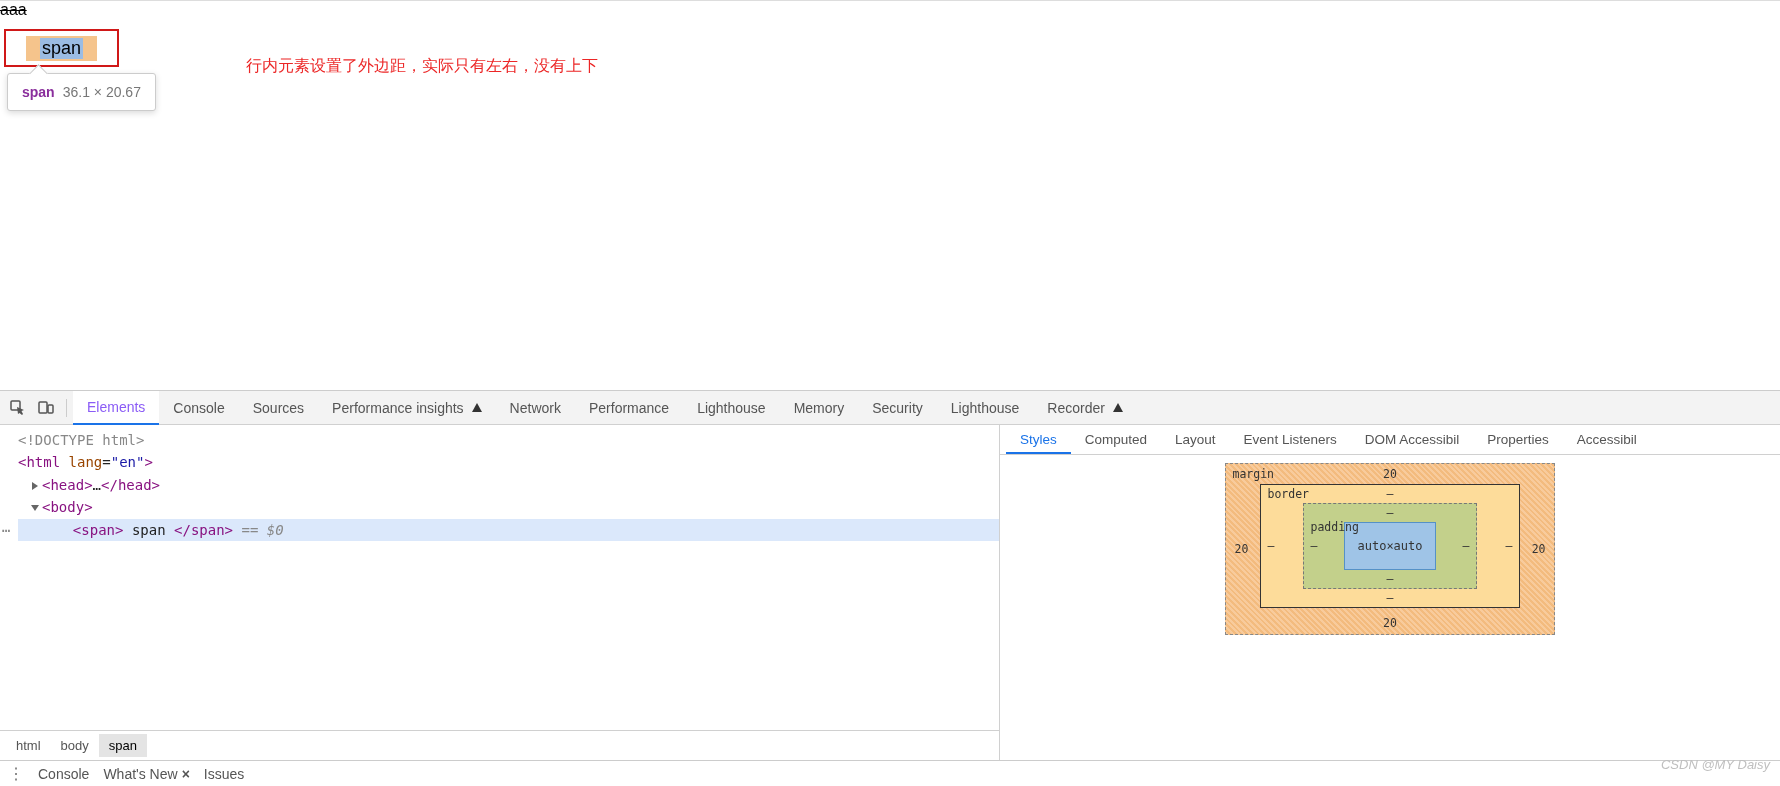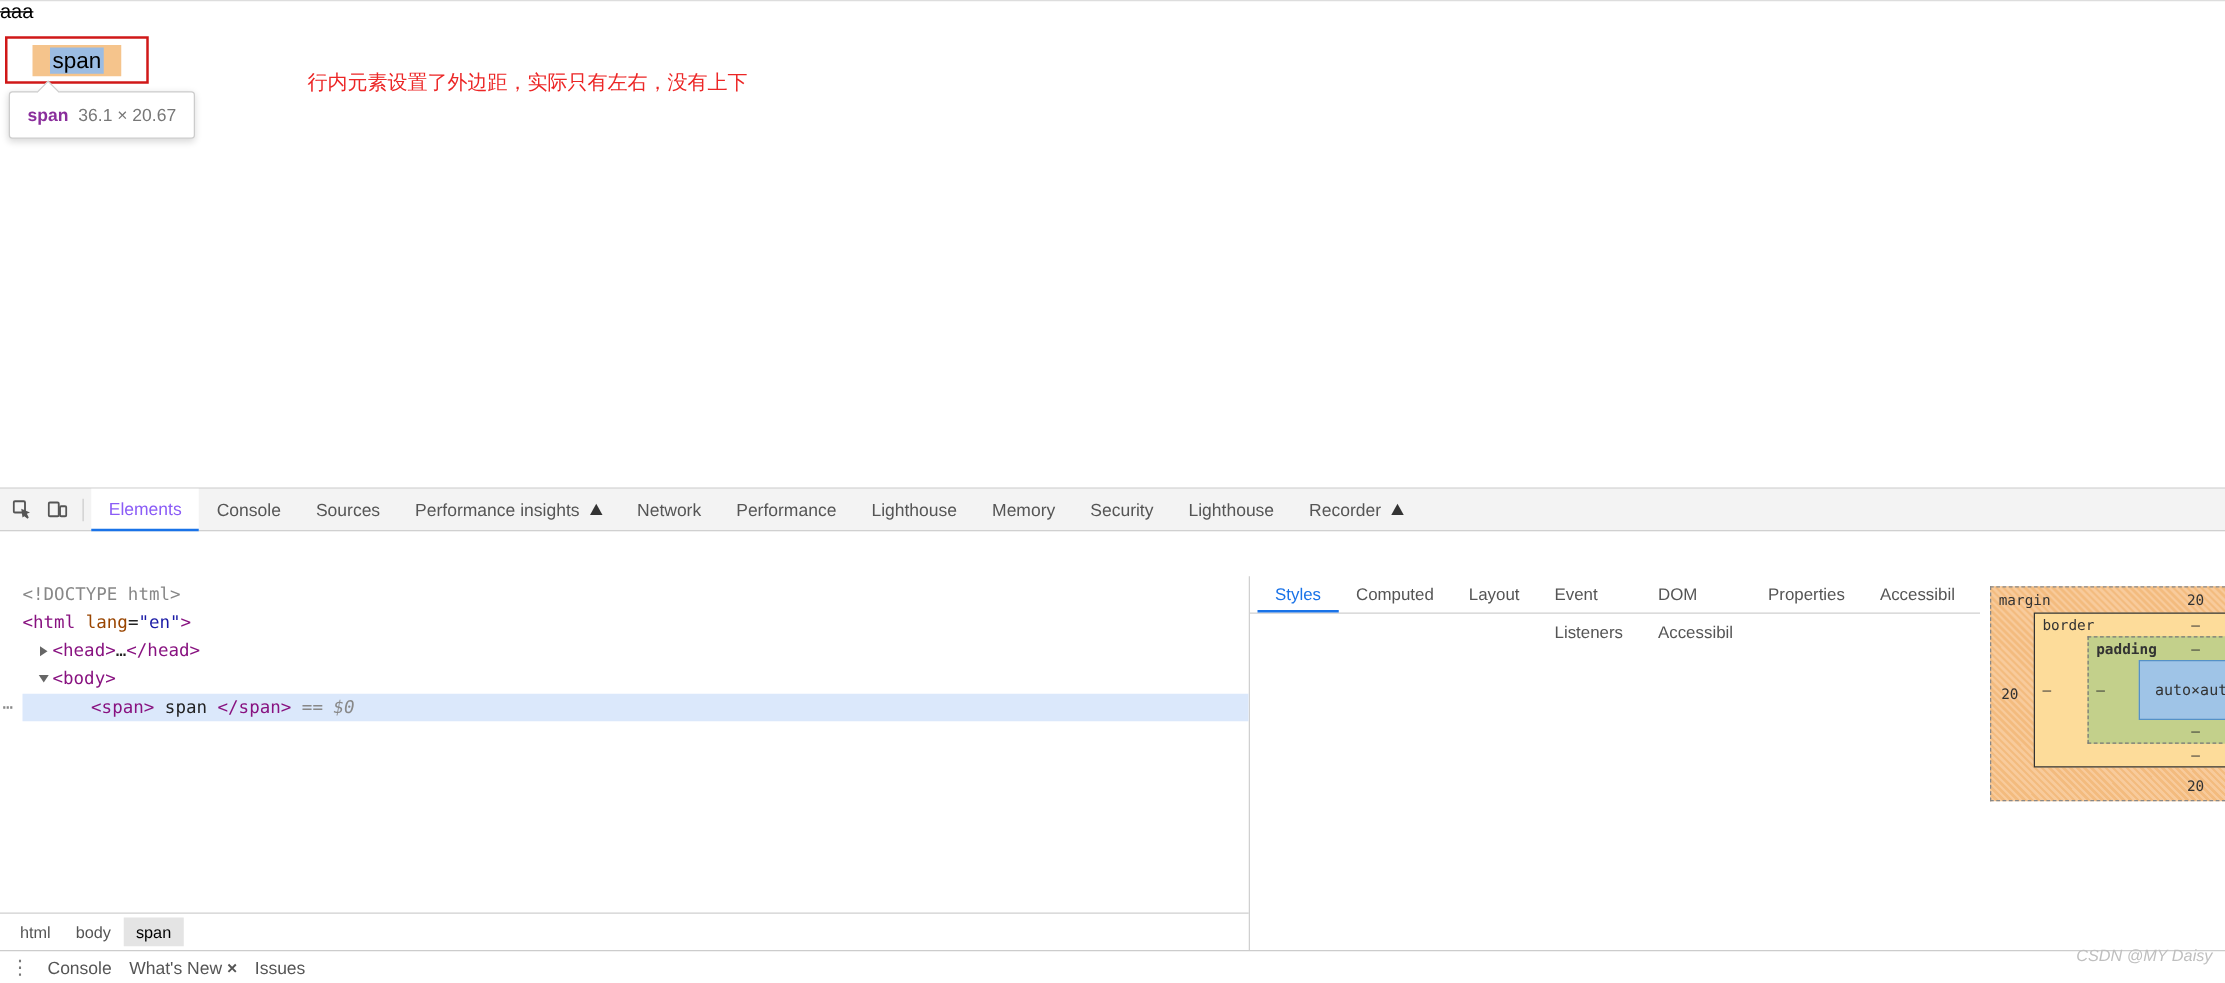--- a/index.html
+++ b/index.html
@@ -18,38 +18,38 @@
 
   .devtools { flex: 1; display: flex; flex-direction: column; border-top: 1px solid #ccc; background: #fff; min-height: 0; }
   .dt-tabs { display: flex; align-items: center; height: 34px; border-bottom: 1px solid #d0d0d0; background: #f3f3f3; padding: 0 4px; gap: 0; }
   .dt-iconbtn { width: 28px; height: 28px; display:flex; align-items:center; justify-content:center; color:#555; }
   .dt-iconbtn svg { width:16px; height:16px; stroke:#555; fill:none; stroke-width:1.5; }
   .dt-vdiv { width:1px; height:18px; background:#ccc; margin:0 6px; }
   .dt-tab { padding: 0 14px; height: 34px; line-height: 34px; color: #555; font-size: 14px; cursor: pointer; display:flex; align-items:center; gap:4px; }
   .dt-tab.active { color: #8b5cf6; border-bottom: 2px solid #1a73e8; background:#fff; }
   .warn-tri { display:inline-block; width:0; height:0; border-left:5px solid transparent; border-right:5px solid transparent; border-bottom:9px solid #333; margin-left:4px; vertical-align:middle; }
 
-  .dt-body { flex:1; display:flex; min-height:0;margin-top:36px; }
+  .dt-body { flex:1; display:flex; min-height:0; }
   .dt-left { flex:1; display:flex; flex-direction:column; border-right:1px solid #d0d0d0; min-width:0; }
   .dom-tree { flex:1; overflow:auto; font-family: Consolas, Menlo, monospace; font-size: 14px; padding: 4px 0 4px 18px; line-height: 1.6; }
   .dom-line { white-space: pre; color:#222; position:relative; }
   .dom-line .gray { color:#888; }
   .dom-line .purple { color:#881280; }
   .dom-line .attr { color:#994500; }
   .dom-line .val { color:#1a1aa6; }
   .dom-line .tri { display:inline-block; width:0; height:0; border-top:4px solid transparent; border-bottom:4px solid transparent; border-left:6px solid #666; margin-right:4px; vertical-align:middle; }
   .dom-line .tri.open { transform:rotate(90deg); }
   .dom-line.selected { background:#dbe8fb; }
   .dom-line.selected::before { content:"⋯"; position:absolute; left:-16px; color:#888; }
   .dom-sel-cursor { color:#888; font-style:italic; }
   .crumbs { border-top:1px solid #d0d0d0; height:30px; display:flex; align-items:center; padding:0 6px; font-size:13px; }
   .crumb { padding:4px 10px; color:#555; cursor:pointer; }
   .crumb.active { background:#e4e4e4; color:#000; }
 
-  .dt-right { flex:0 0 780px; display:flex; flex-direction:row; min-width:0; }
+  .dt-right { flex:0 0 780px; display:flex; flex-direction:column; min-width:0; }
   .styles-tabs { display:flex; height:30px; border-bottom:1px solid #d0d0d0; padding:0 6px; gap:0; }
   .styles-tab { padding:0 14px; line-height:30px; font-size:13.5px; color:#555; cursor:pointer; }
   .styles-tab.active { color:#1a73e8; border-bottom:2px solid #1a73e8; }
   .styles-body { flex:1; display:flex; justify-content:center; align-items:flex-start; padding:8px; }
 
   .boxmodel { font-family: Consolas, monospace; font-size:12px; color:#333; }
   .bm-margin { background: repeating-linear-gradient(45deg,#f8cb9c,#f8cb9c 2px,#f3bb7e 2px,#f3bb7e 4px); border:1px dashed #888; padding:20px 34px 26px; position:relative; display:flex; align-items:center; justify-content:center; }
   .bm-border { background:#fddc9a; border:1px solid #333; padding:18px 42px; position:relative; display:flex; align-items:center; justify-content:flex-end; }
   .bm-padding { background:#c3d08b; border:1px dashed #777; padding:18px 40px; position:relative; display:flex; align-items:center; justify-content:center; }
   .bm-content { background:#9fc4e7; border:1px solid #5591c7; padding:16px 12px; white-space:nowrap; }
@@ -57,21 +57,21 @@
   .bm-margin > .bm-top { top:3px; left:50%; transform:translateX(-50%);} 
   .bm-margin > .bm-bottom { bottom:4px; left:50%; transform:translateX(-50%);} 
   .bm-margin > .bm-left { left:8px; top:50%; transform:translateY(-50%);} 
   .bm-margin > .bm-right { right:8px; top:50%; transform:translateY(-50%);} 
   .bm-margin > .bm-name { top:3px; left:6px; }
   .bm-border > .bm-top, .bm-padding > .bm-top { top:2px; left:50%; transform:translateX(-50%);} 
   .bm-border > .bm-bottom, .bm-padding > .bm-bottom { bottom:2px; left:50%; transform:translateX(-50%);} 
   .bm-border > .bm-left, .bm-padding > .bm-left { left:6px; top:50%; transform:translateY(-50%);} 
   .bm-border > .bm-right, .bm-padding > .bm-right { right:6px; top:50%; transform:translateY(-50%);} 
   .bm-border > .bm-name { top:2px; left:6px; }
-  .bm-padding > .bm-name { top:2px; left:6px;font-weight:bold; }
+  .bm-padding > .bm-name { top:16px; left:6px; }
 
   .drawer { border-top:1px solid #ccc; height:26px; display:flex; align-items:center; padding:0 8px; gap:14px; color:#555; font-size:14px; }
   .drawer .dots { font-size:16px; color:#777; }
   .drawer .dtab { color:#555; display:flex; align-items:center; gap:4px; }
   .drawer .x { font-weight:600; }
   .watermark { position:absolute; right:10px; bottom:14px; color:#bfbfbf; font-size:13px; font-style:italic; }
 </style>
 </head>
 <body>
 

